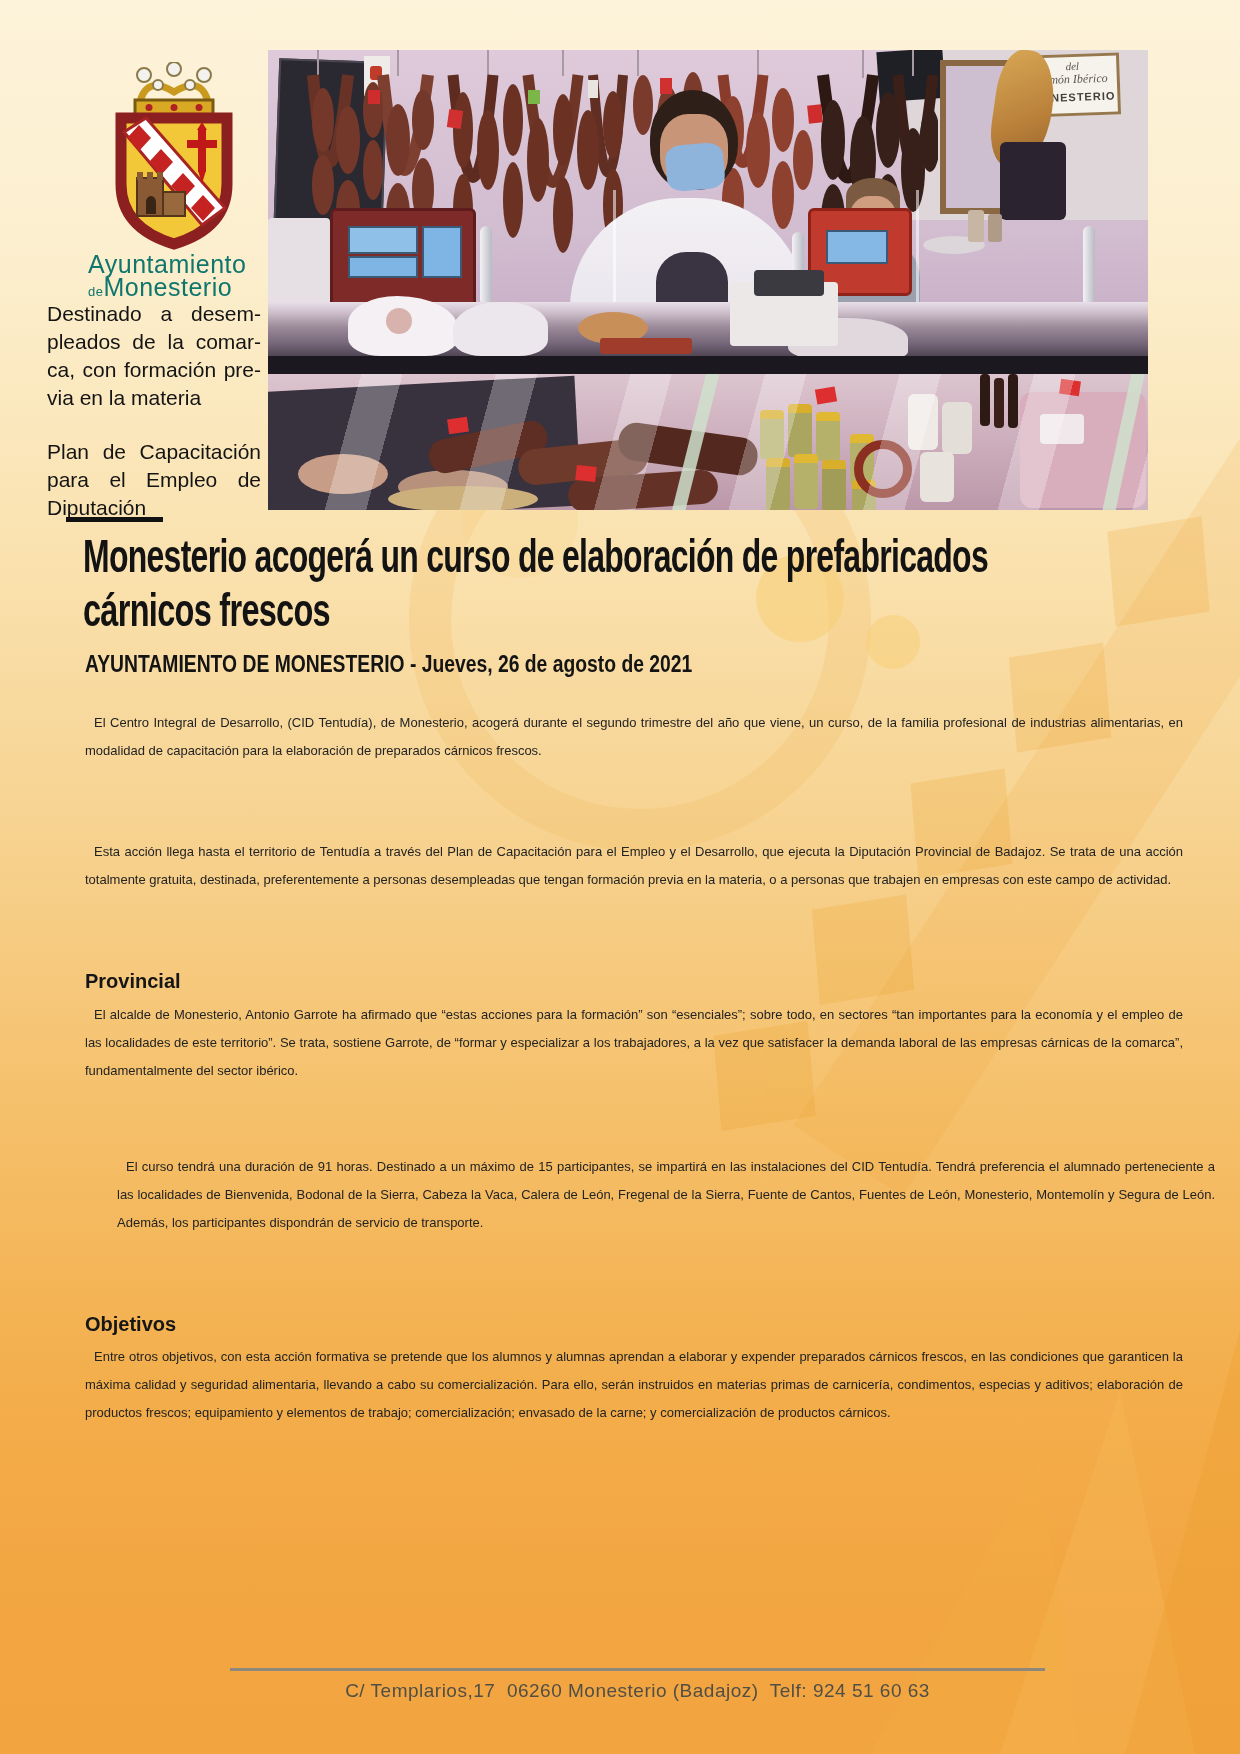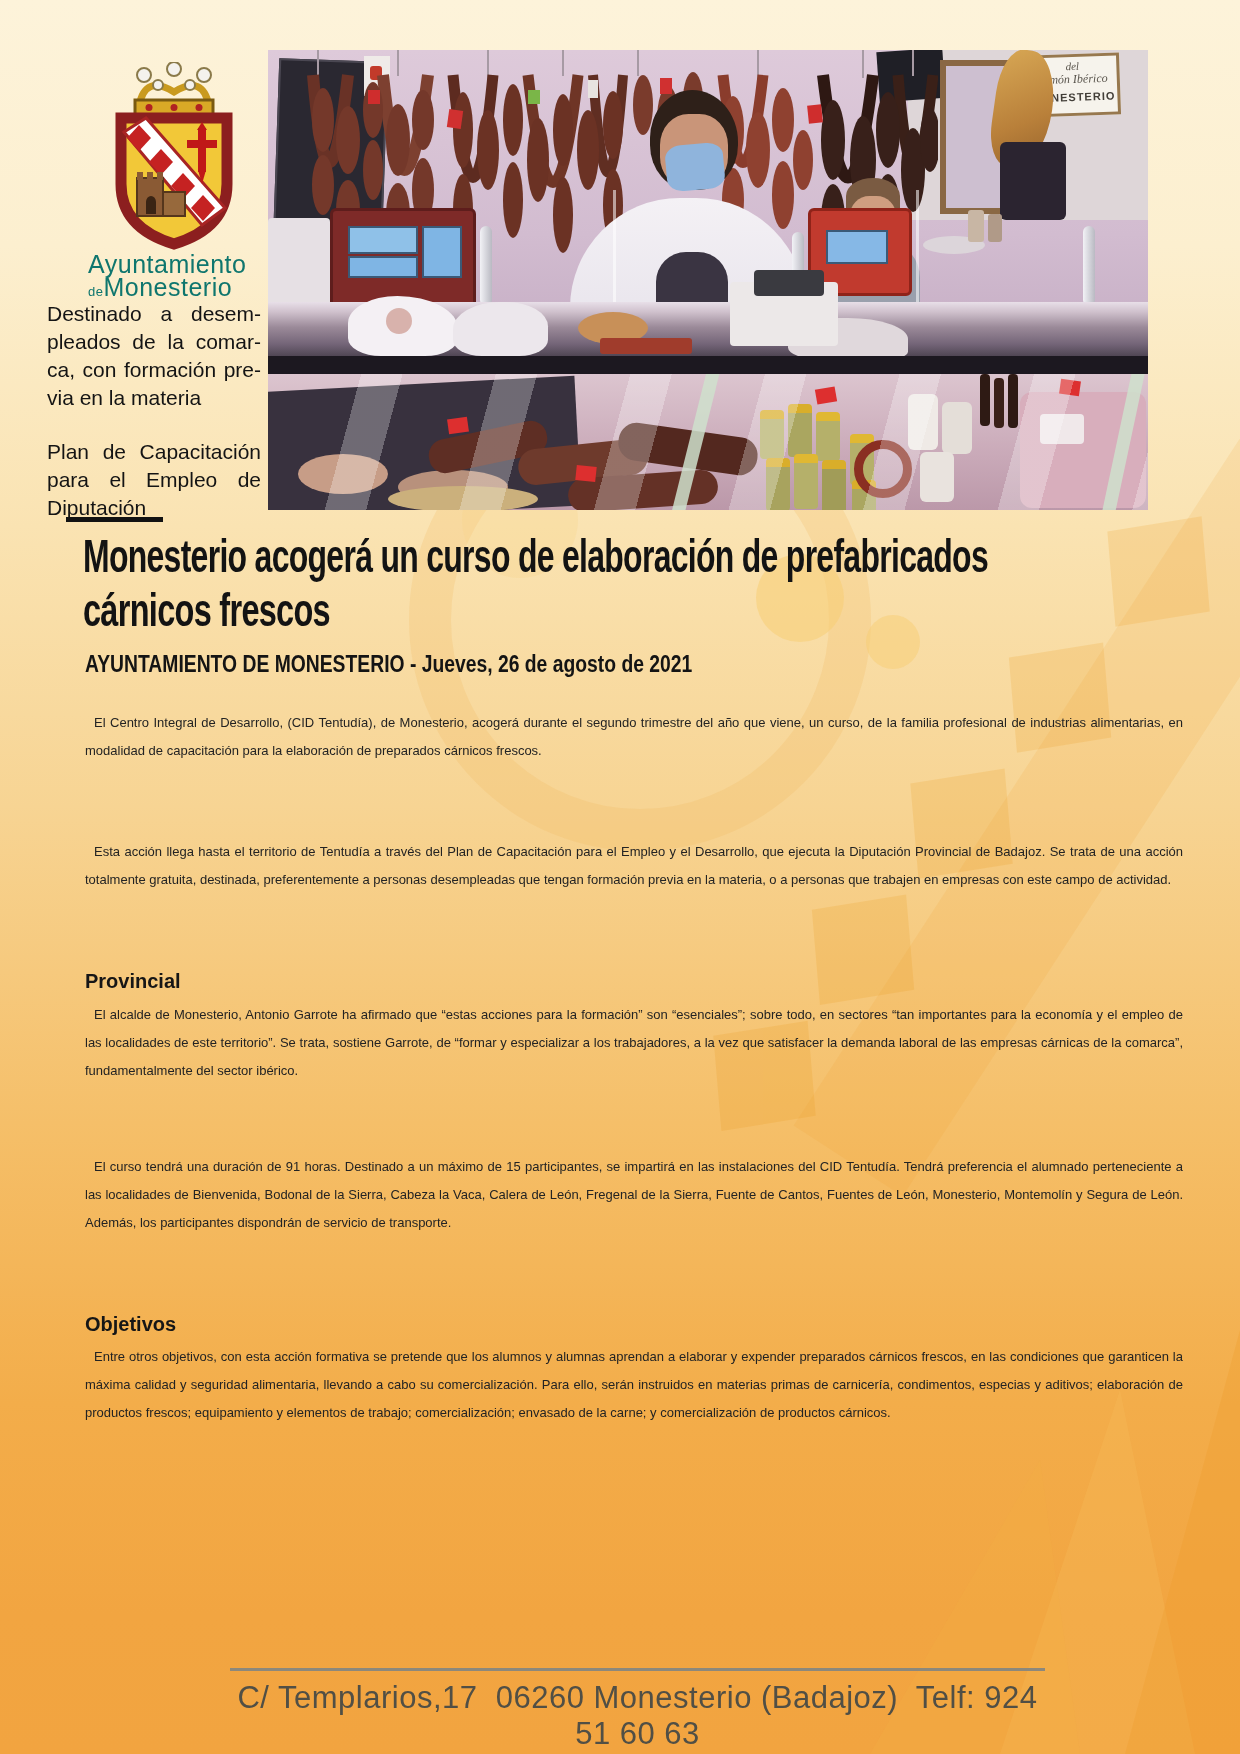--- a/index.html
+++ b/index.html
@@ -30,27 +30,27 @@
   .ph{position:absolute;}
 
   
   .headline{left:83px;top:528px;width:1120px;height:120px;}
   .hl{font-family:"Liberation Sans",sans-serif;font-weight:700;font-size:46px;fill:#131313;letter-spacing:-1px;}
   .byline{left:85px;top:651px;width:1100px;text-decoration:underline;}
   .byline span{display:inline-block;transform:scaleX(.84);transform-origin:0 50%;white-space:nowrap;
                font-weight:700;font-size:23px;color:#141414;}
   .para{left:85px;width:1098px;font-size:13px;line-height:28px;color:#232323;
         text-align:justify;hyphens:auto;-webkit-hyphens:auto;text-indent:9px;}
-  .p1{top:696px;} .p2{top:825px;} .p3{top:988px;} .p4{top:1140px;} .p5{top:1330px;} .p6{top:1510px;}
+  .p1{top:696px;} .p2{top:825px;} .p3{top:988px;} .p4{top:1140px;margin-left:32px;} .p5{top:1330px;} .p6{top:1510px;}
   .sect{left:85px;width:400px;font-weight:700;font-size:20px;color:#161616;}
   .h-nec{top:950px;} .h-obj{top:1293px;}
 
   
   .footer-rule{left:230px;top:1668px;width:815px;height:3px;background:#8d887b;}
-  .footer-text{left:230px;top:1680px;width:815px;text-align:center;font-size:31px;color:#514f45;
+  .footer-text{left:230px;top:1680px;width:815px;text-align:center;font-size:19px;color:#514f45;
                letter-spacing:.5px;white-space:pre-wrap;}
 
   
   .sign{left:758px;top:4px;width:94px;height:62px;background:#f6f3ec;border:3px solid #97784e;
         transform:rotate(-2deg);text-align:center;color:#5b564e;line-height:15px;padding-top:3px;box-sizing:border-box;}
   .sign .s1{font:italic 11px "Liberation Serif",serif;display:block;}
   .sign .s2{font:italic 12px "Liberation Serif",serif;display:block;}
   .sign .s3{font:700 11px "Liberation Sans",sans-serif;letter-spacing:1px;color:#423e38;display:block;margin-top:4px;}
 </style>
 </head>

